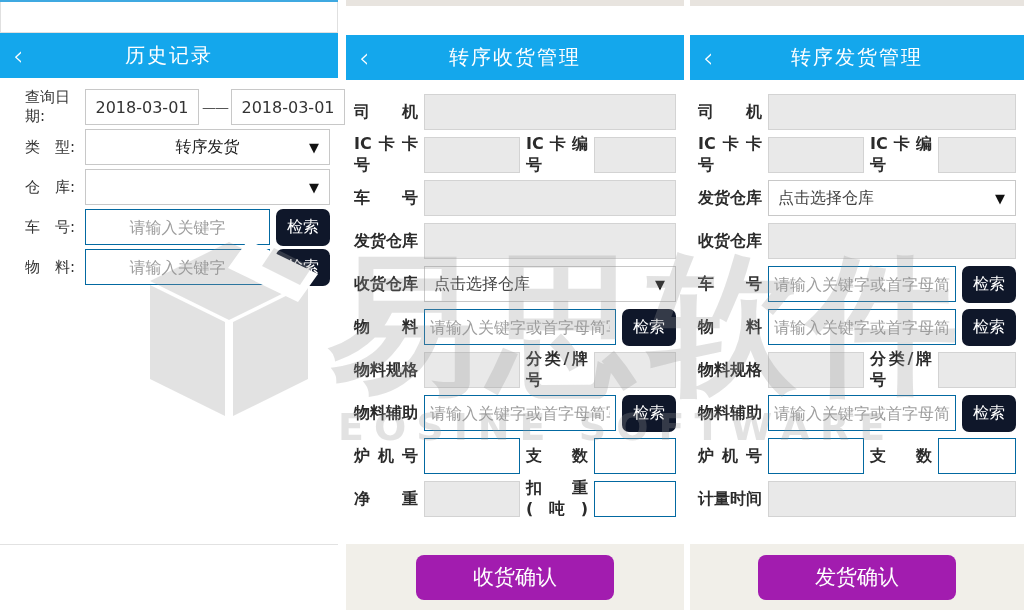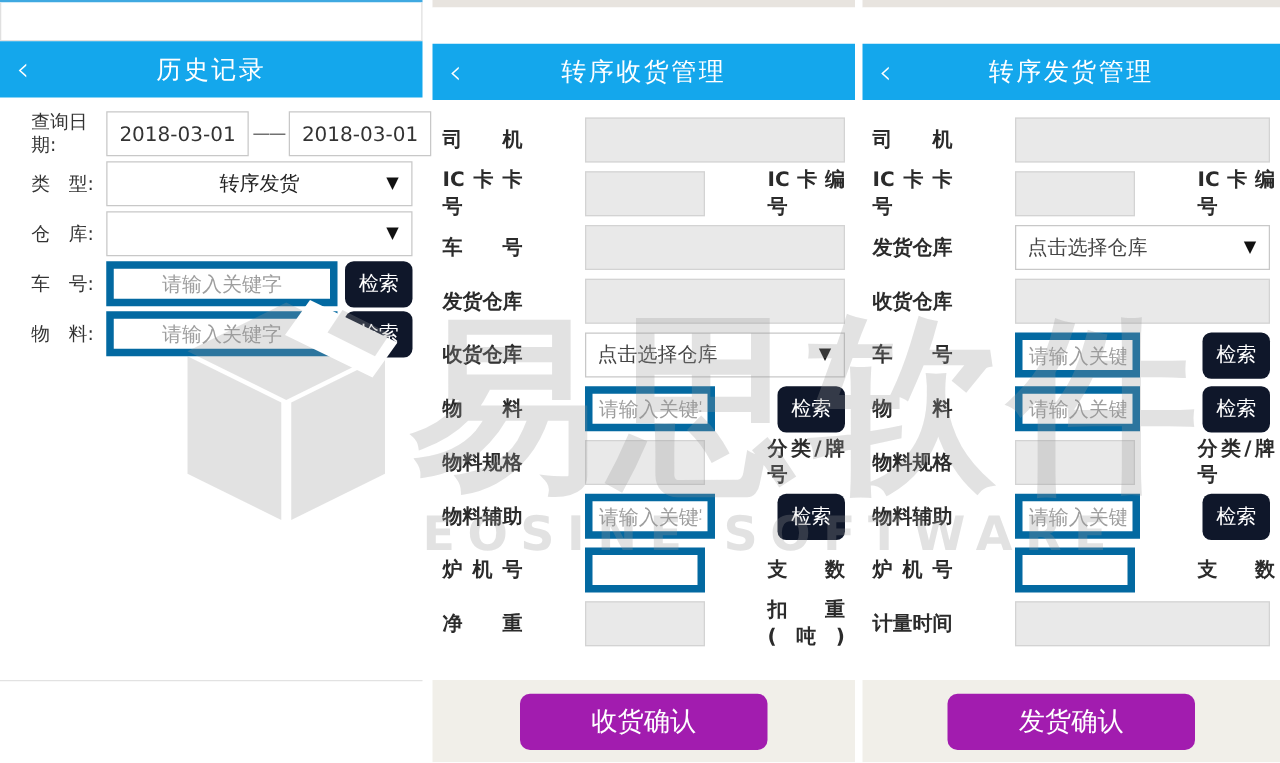--- a/index.html
+++ b/index.html
@@ -25,21 +25,21 @@
   }
   .appbar .title{ font-size:20px; font-weight:500; letter-spacing:2px; }
   .back{
     position:absolute; left:13px; top:50%; transform:translateY(-50%);
     font-size:26px; font-weight:300; line-height:1; cursor:pointer;
   }
 
   
   .form{ padding-top:7px; }
   .row{ display:flex; align-items:center; height:36px; margin:4px 8px 0 25px; }
-  .mid .row, .right .row{ height:36px; margin:7px 8px 0 8px;gap:44px; }
+  .mid .row, .right .row{ height:36px; margin:7px 8px 0 8px; }
 
   .lbl{ width:60px; flex:0 0 60px; font-size:15px; color:#333; }
   .lblm{
     width:64px; flex:0 0 64px; margin-right:6px; font-size:16px; font-weight:600; color:#2b2b2b;
     text-align:justify; text-align-last:justify;
   }
   .lbl2{
     width:62px; flex:0 0 62px; margin:0 6px; font-size:16px; font-weight:600; color:#2b2b2b;
     text-align:justify; text-align-last:justify;
   }
@@ -50,21 +50,21 @@
   .w96{ flex:0 0 96px; width:96px; }
   .datebox{ flex:0 0 114px; width:114px; justify-content:center; font-size:16px; color:#333; cursor:pointer; }
   .dash{ flex:0 0 32px; text-align:center; color:#555; font-size:14px; letter-spacing:-1px; }
 
   .select{ position:relative; cursor:pointer; }
   .select .val{ font-size:16px; color:#454545; padding-left:9px; }
   .select.centered .val{ position:absolute; left:0; right:0; text-align:center; color:#222; padding:0; }
   .select .caret{ position:absolute; right:10px; top:50%; transform:translateY(-50%); font-size:13px; color:#111; }
 
   input.txt{
-    height:36px; border:6px solid #0369a1; background:#fff; font-size:16px; color:#333;
+    height:36px; border:1px solid #0369a1; background:#fff; font-size:16px; color:#333;
     padding:0 5px; outline:none; width:100%;
     font-family:"DejaVu Sans","Liberation Sans",sans-serif;
   }
   input.txt::placeholder{ color:#9e9e9e; opacity:1; }
   input.center{ text-align:center; }
 
   .btn-search{
     flex:0 0 54px; width:54px; height:37px; margin-left:6px;
     background:#0f172a; color:#fff; border:none; border-radius:7px;
     font-size:16px; cursor:pointer; font-family:inherit;

